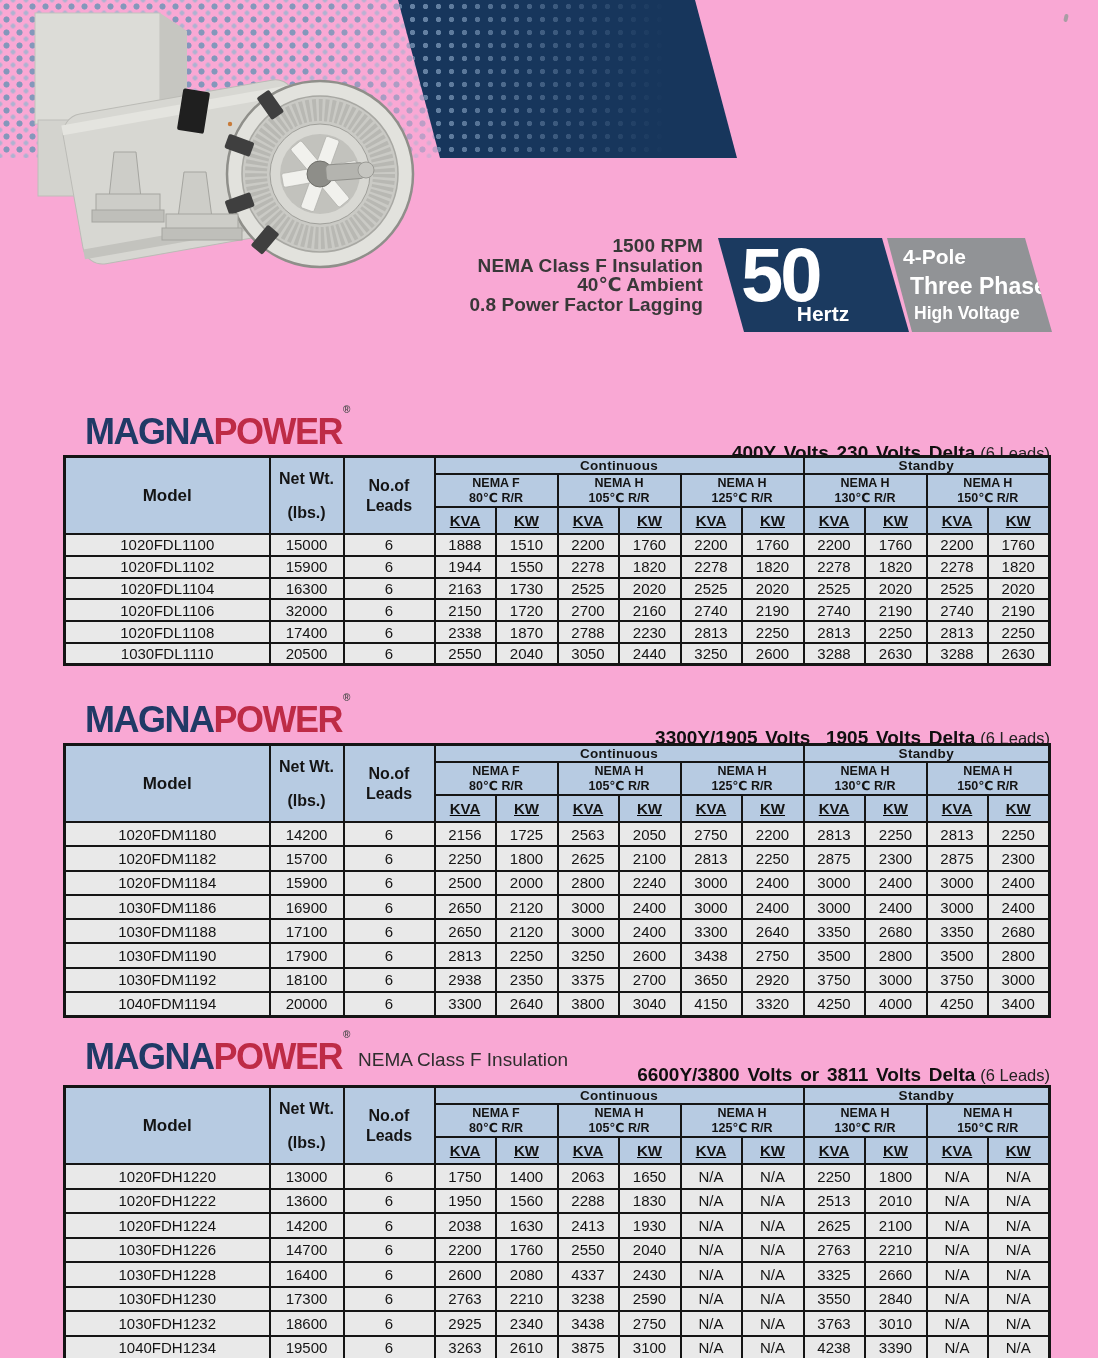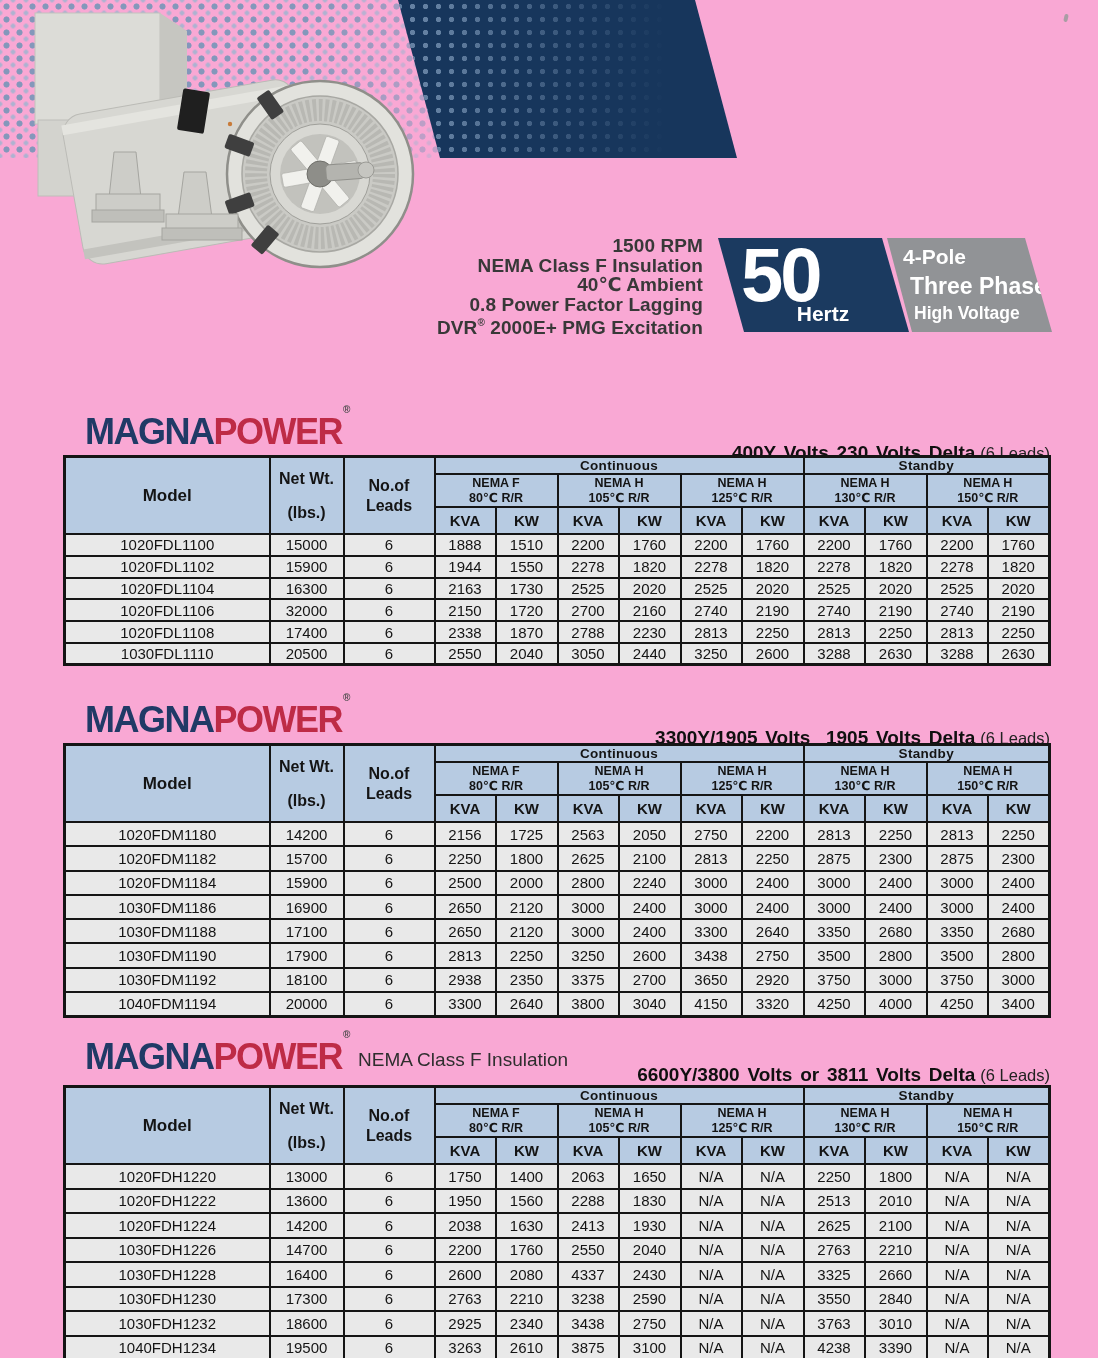--- a/index.html
+++ b/index.html
@@ -63,21 +63,21 @@
   table.spec { position:absolute; left:63px; width:985px; table-layout:fixed;
     border-collapse:collapse; border:3px solid #151515; }
   table.spec th, table.spec td { border:2px solid #151515; text-align:center; vertical-align:middle;
     padding:0; color:#141414; overflow:hidden; }
   table.spec thead th { background:#B7CBE2; }
   table.spec tbody td { background:#E9E9E9; font-size:15px; }
   tr.h1 { height:15px; }
   tr.h1 th.grp { font-size:13.5px; font-weight:bold; letter-spacing:.3px; }
   tr.h2 { height:33px; }
   tr.h2 th div { font-size:12.5px; font-weight:bold; line-height:14.5px; }
-  tr.h3 { height:27px; }
+  tr.h3 { height:27px;text-decoration:underline; }
   tr.h3 th { font-size:15px; font-weight:bold; }
   th.model-h { font-size:17px; font-weight:bold; }
   th.stack { font-size:16px; font-weight:bold; }
   th.stack .ln { line-height:18px; }
   th.stack.wt .ln1 { margin-bottom:16px; }
   th.stack.ld .ln1 { margin-bottom:2px; }
   .t1 tbody tr { height:21.8px; }
   .t2 tbody tr { height:24.3px; }
   .t3 tbody tr { height:24.5px; }
 </style>
@@ -153,21 +153,20 @@
         <rect x="138" y="210" width="72" height="16"></rect>
         <rect x="134" y="224" width="80" height="12" fill="#BFBFBA"></rect>
       </g>
     </svg>
 
     <div class="specs">
       <div>1500 RPM</div>
       <div>NEMA Class F Insulation</div>
       <div>40℃ Ambient</div>
       <div>0.8 Power Factor Lagging</div>
-      <div><span>DVR</span><sup>®</sup><span> 2000E+ PMG Excitation</span></div>
     </div>
 
     <div class="hz-box">
       <div class="hz-num">50</div>
       <div class="hz-unit">Hertz</div>
     </div>
 
     <div class="pole-box">
       <div class="pole-l1">4-Pole</div>
       <div class="pole-l2">Three Phase</div>

